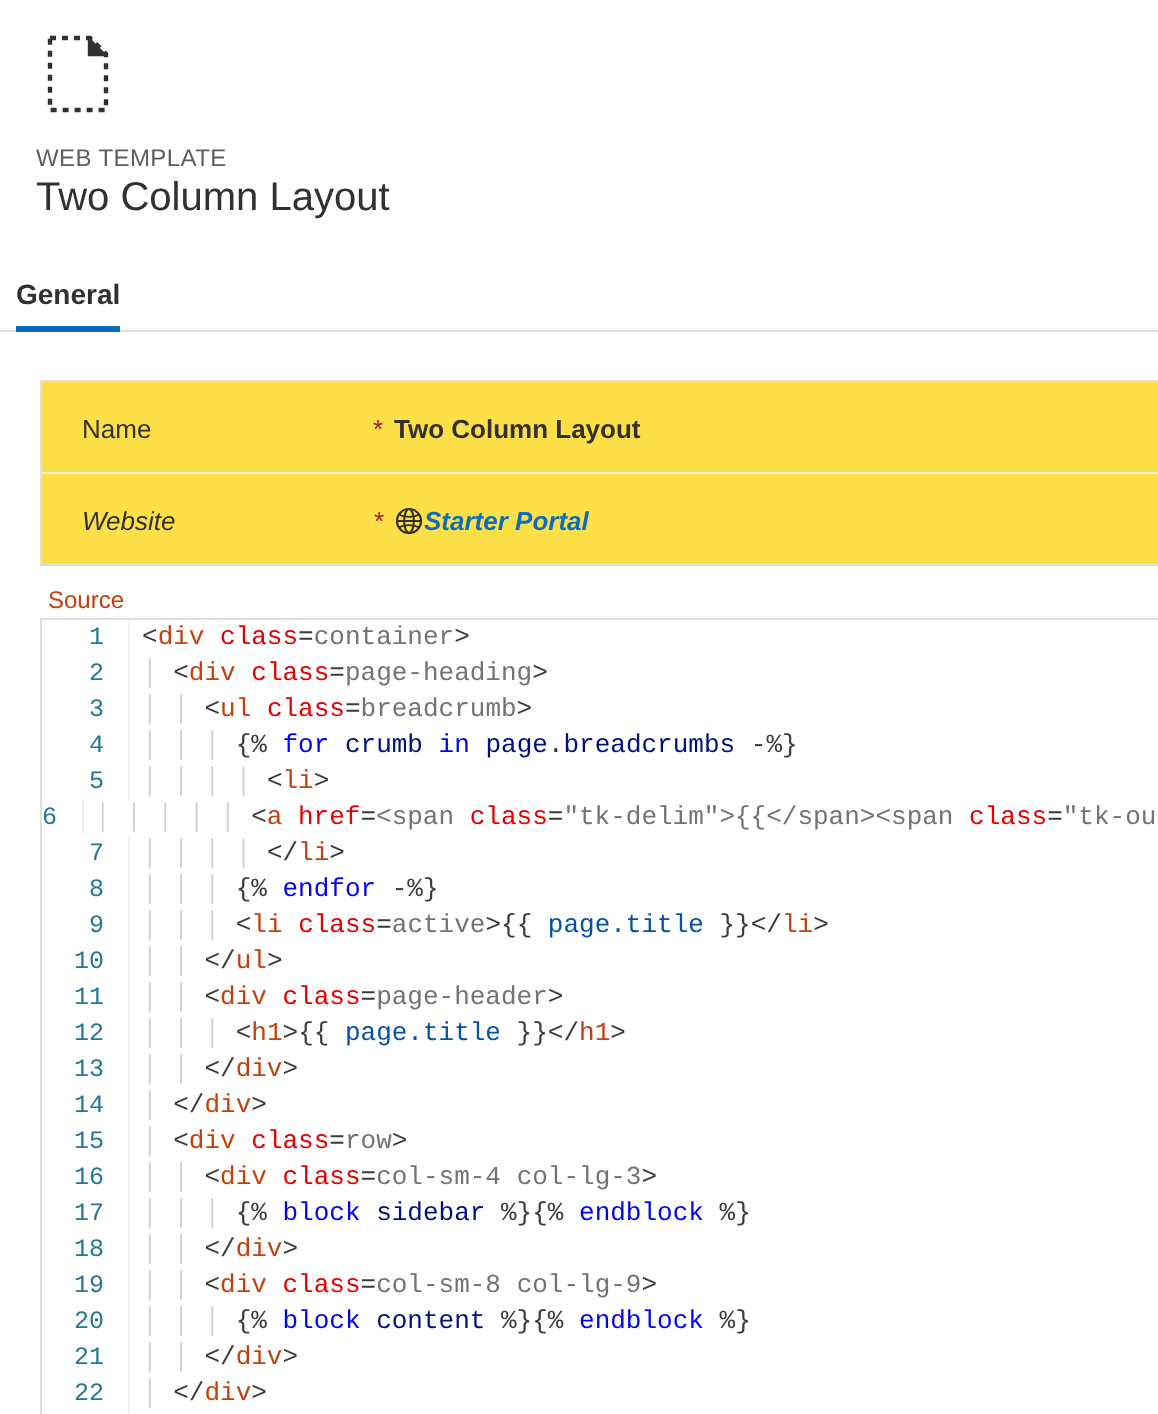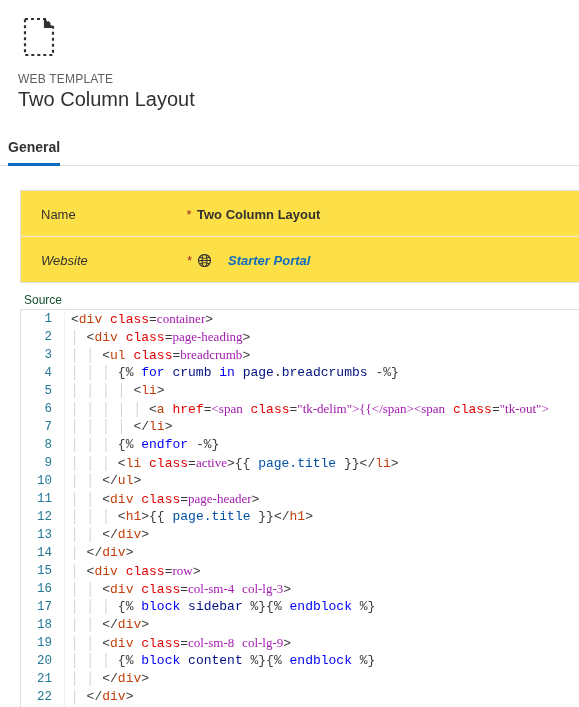--- a/index.html
+++ b/index.html
@@ -94,32 +94,32 @@
   .field-value {
     font-size: 13px;
     font-weight: 600;
     color: #323130;
     cursor: text;
     flex: 1;
   }
   .field-value.link-like {
     display: flex;
     align-items: center;
-    gap: 16px;
+    gap: 0;
   }
   .link-text {
     color: #0f6cbd;
     font-weight: 600;
   }
   .globe-icon svg { display: block; }
 
   
   .source-label {
     font-size: 12px;
-    color: #14532d;
+    color: #c2410c;
     padding: 10px 4px 2px 4px;
     margin: 0 0 0 20px;
   }
 
   
   .code-editor {
     margin: 0 0 0 20px;
     border: 1px solid #e1dfdd;
     border-right: none;
     background: #fff;
@@ -144,21 +144,21 @@
   }
   .code-content {
     padding-left: 6px;
     white-space: pre;
     position: relative;
   }
 
   
   .tk-tag    { color: #c2410c; }
   .tk-attr   { color: #e50000; }
-  .tk-val    { color: #a21caf; font-family: Liberation Serif, serif; }
+  .tk-val    { color: #737373; }
   .tk-delim  { color: #3b3b3b; }
   .tk-kw     { color: #0000ff; }
   .tk-var    { color: #001080; }
   .tk-out    { color: #0451a5; }
 
   .guide {
     color: #d0d0d0;
   }
 </style>
 </head>

